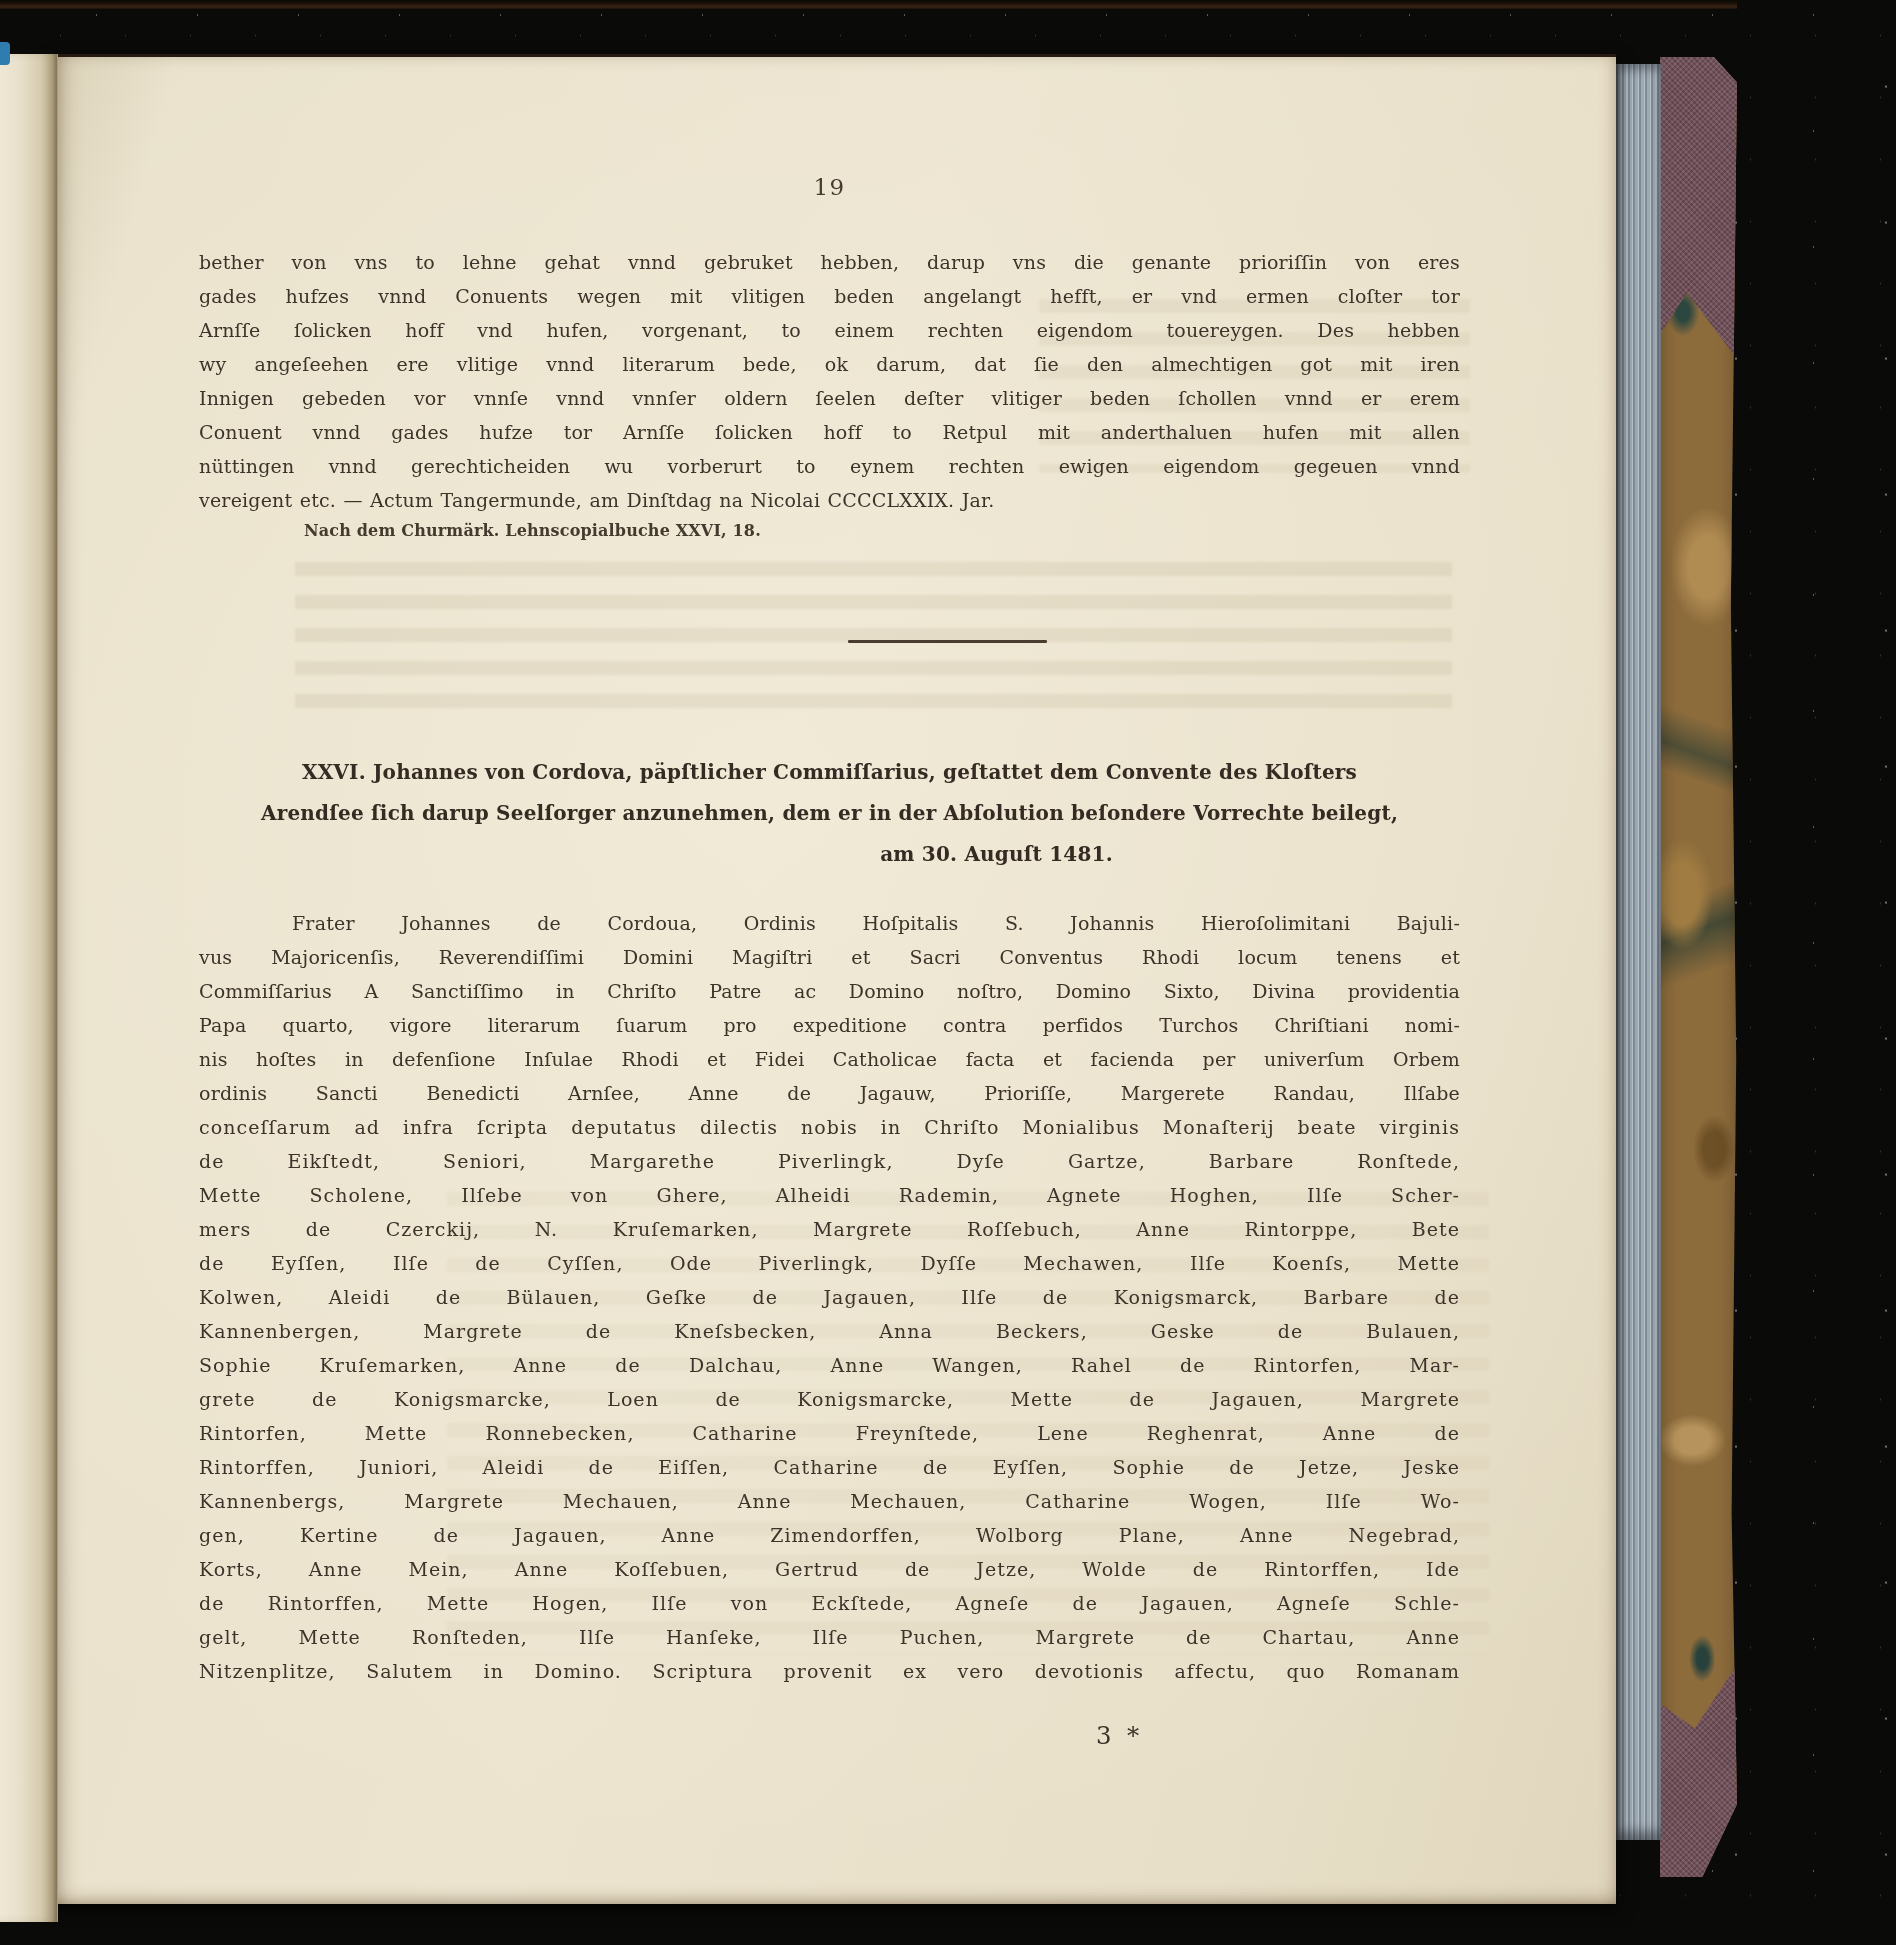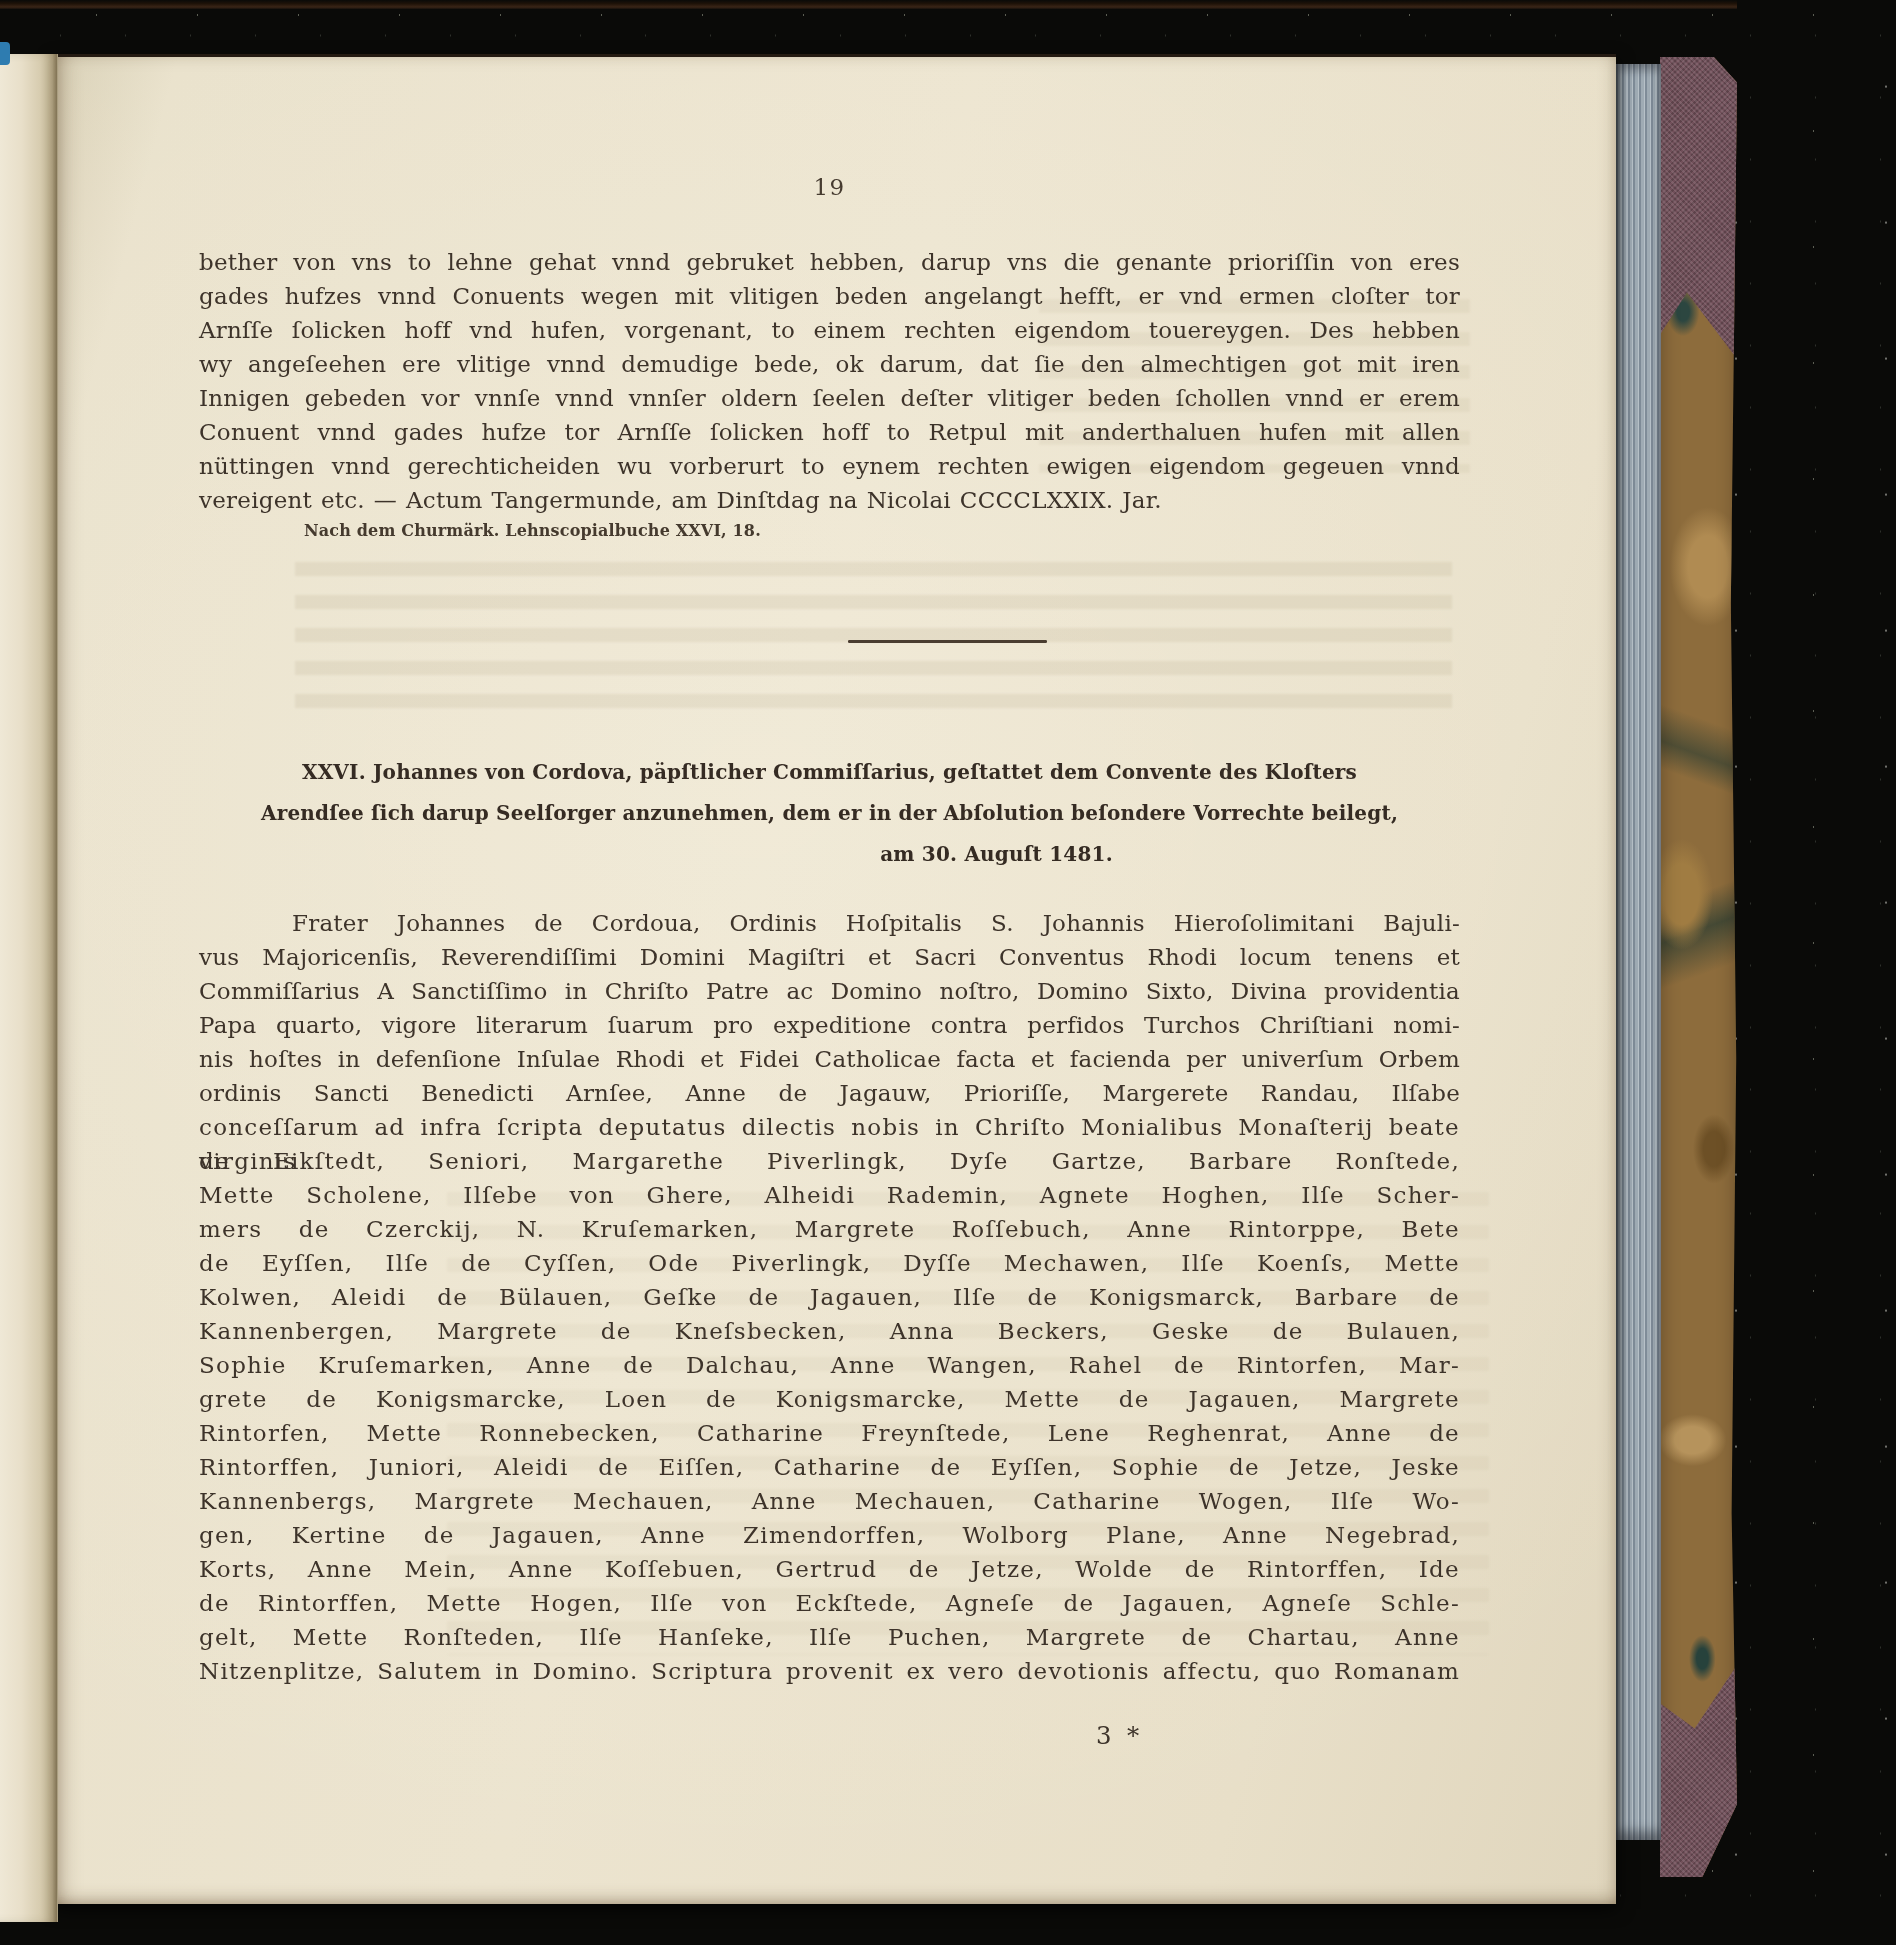--- a/index.html
+++ b/index.html
@@ -90,21 +90,21 @@
   .ghost-b{left:984px;top:242px;width:431px;height:174px;opacity:.55;}
   .ghost-c{left:392px;top:1135px;width:1042px;height:463px;opacity:.4;}
   
   .column{position:absolute;left:144px;top:0;width:1261px;height:1847px;color:#3d332a;}
   .page-number{
     position:absolute;left:0;top:117px;width:100%;
     text-align:center;font-size:23px;letter-spacing:1.3px;color:#463b30;
   }
   .para{position:absolute;left:0;width:100%;}
   .para .tl{
-    display:block;height:34px;line-height:34px;font-size:23px;
+    display:block;height:34px;line-height:34px;font-size:19px;
     text-align:justify;text-align-last:justify;white-space:normal;
     letter-spacing:.01em;word-spacing:.06em;
   }
   .para1{top:188px;}
   .para1 .tl:last-child{text-align-last:left;}
   .latin{top:849px;}
   .latin .tl:first-child{padding-left:93px;box-sizing:border-box;}
   .latin .tl:nth-child(n+7):nth-child(-n+23){letter-spacing:.055em;}
   .source-note{
     position:absolute;left:105px;top:464px;
@@ -143,21 +143,21 @@
   <div class="ghost ghost-lines ghost-b"></div>
   <div class="ghost ghost-lines ghost-c"></div>
 
   <div class="column">
     <div class="page-number">19</div>
 
     <div class="para para1">
         <div class="tl">bether von vns to lehne gehat vnnd gebruket hebben, darup vns die genante prioriſſin von eres</div>
         <div class="tl">gades hufzes vnnd Conuents wegen mit vlitigen beden angelangt hefft, er vnd ermen cloſter tor</div>
         <div class="tl">Arnſſe ſolicken hoff vnd hufen, vorgenant, to einem rechten eigendom touereygen.  Des hebben</div>
-        <div class="tl">wy angeſeehen ere vlitige vnnd demudige bede, ok darum, dat ſie den almechtigen got mit iren</div>
+        <div class="tl">wy angeſeehen ere vlitige vnnd literarum bede, ok darum, dat ſie den almechtigen got mit iren</div>
         <div class="tl">Innigen gebeden vor vnnſe vnnd vnnſer oldern ſeelen deſter vlitiger beden ſchollen vnnd er erem</div>
         <div class="tl">Conuent vnnd gades hufze tor Arnſſe ſolicken hoff to Retpul mit anderthaluen hufen mit allen</div>
         <div class="tl">nüttingen vnnd gerechticheiden wu vorberurt to eynem rechten ewigen eigendom gegeuen vnnd</div>
         <div class="tl">vereigent etc. — Actum Tangermunde, am Dinſtdag na Nicolai CCCCLXXIX. Jar.</div>
       </div>
 
     <div class="source-note">Nach dem Churmärk. Lehnscopialbuche XXVI, 18.</div>
 
     <div class="divider"></div>
 

